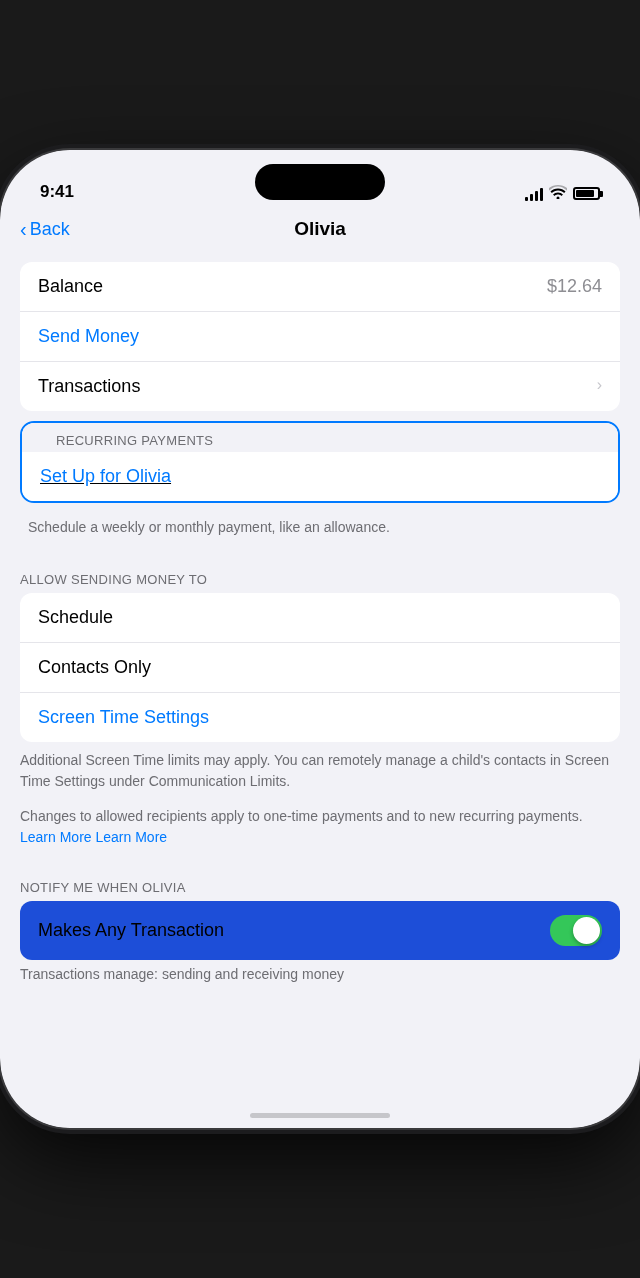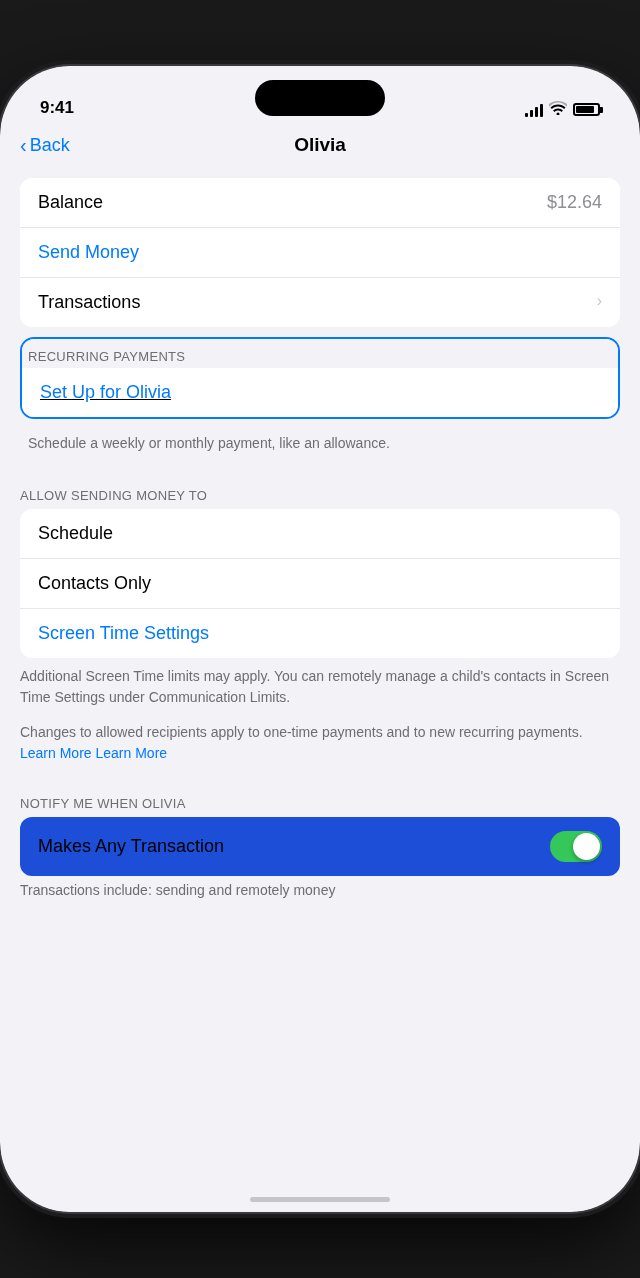--- a/index.html
+++ b/index.html
@@ -8,21 +8,21 @@
       background: #1a1a1a;
       display: flex;
       justify-content: center;
       align-items: center;
       min-height: 100vh;
       font-family: -apple-system, BlinkMacSystemFont, 'SF Pro Display', 'Helvetica Neue', sans-serif;
     }
 
     .phone-frame {
       width: 640px;
-      height: 1146px;
+      height: 978px;
       background: #1c1c1e;
       border-radius: 70px;
       position: relative;
       overflow: hidden;
       box-shadow: 0 0 0 2px #3a3a3c, 0 0 0 6px #1c1c1e, 0 30px 80px rgba(0,0,0,0.8);
     }
 
     .phone-screen {
       position: absolute;
       top: 0;
@@ -201,21 +201,21 @@
     
     .highlighted-section {
       margin: 0 20px 6px;
       border: 2.5px solid #007aff;
       border-radius: 14px;
       overflow: hidden;
       background: #fff;
     }
 
     .section-header {
-      padding: 10px 6px 4px;
+      padding: 10px 34px 4px;
       font-size: 13px;
       color: #6d6d72;
       font-weight: 500;
       letter-spacing: 0.3px;
       text-transform: uppercase;
       background: #f2f2f7;
     }
 
     .section-header-plain {
       padding: 22px 20px 6px;
@@ -421,20 +421,20 @@
 
       <div class="notify-card">
         <div class="toggle-row">
           <span class="card-row-label">Makes Any Transaction</span>
           <div class="toggle">
             <div class="toggle-knob"></div>
           </div>
         </div>
       </div>
 
-      <div class="bottom-note">Transactions include: sending and remotely money</div>
+      <div class="bottom-note">Transactions manage: sending and receiving money</div>
 
     </div>
 
     <div class="home-indicator"></div>
 
   </div>
 </div>
 
 </body></html>

